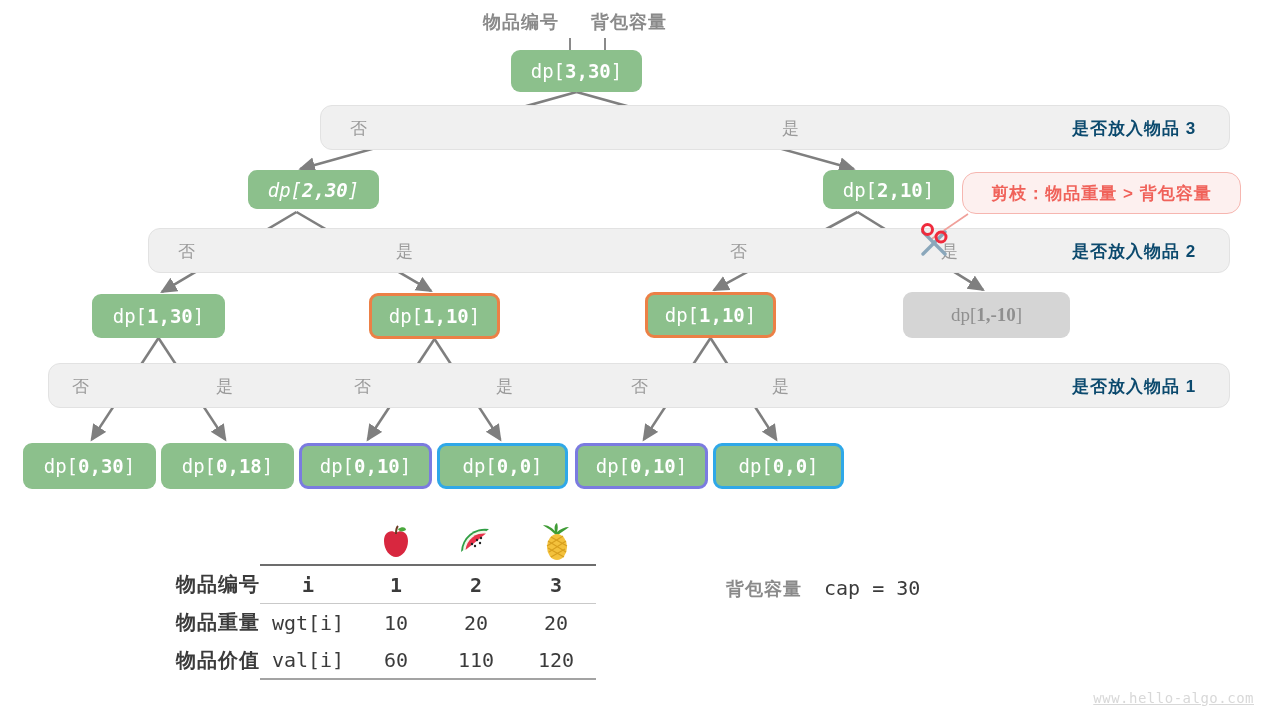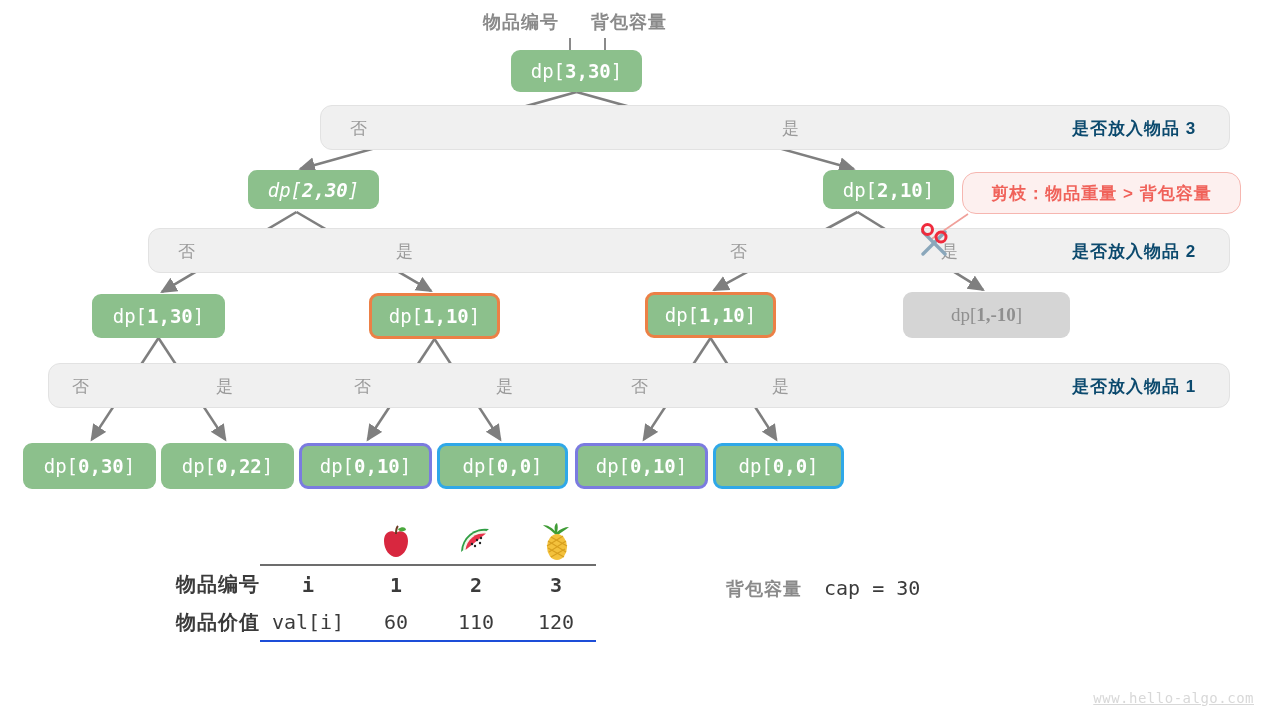--- a/index.html
+++ b/index.html
@@ -66,21 +66,21 @@
     font-family:"Liberation Sans","DejaVu Sans",sans-serif;
     font-weight:bold;color:#8a8a8a;font-size:18px;
     text-align:left;padding-right:18px;letter-spacing:1px;white-space:nowrap;
   }
   td.col0{width:96px;text-align:center;}
   td.colv{width:80px;}
   tr.hdr td{font-weight:bold;}
   tr.icons td{height:44px;}
   .rule-top td{border-top:2px solid #6d6d6d;}
   .rule-mid td{border-top:1.5px solid #c9c9c9;}
-  .rule-bot td{border-bottom:2px solid #1d4ed8;}
+  .rule-bot td{border-bottom:2px solid #a3a3a3;}
   .rule-top td.rowhead,.rule-mid td.rowhead,.rule-bot td.rowhead{border:none;}
   .fruit{font-size:0;line-height:0;}
 
   .cap-note{
     position:absolute;left:726px;top:576px;white-space:nowrap;
   }
   .cap-note .cn-label{
     font-weight:bold;color:#8a8a8a;font-size:18px;letter-spacing:1px;
   }
   .cap-note .cn-val{
@@ -170,21 +170,21 @@
       <div class="node bd-orange" style="left: 645px; top: 292px; width: 131px; height: 46px;">
         <span>dp[<b>1,10</b>]</span>
       </div>
       <div class="node gray" style="left: 903px; top: 292px; width: 167px; height: 46px; font-family: Liberation Serif, serif;">
         <span>dp[<b>1,-10</b>]</span>
       </div>
       <div class="node" style="left: 23px; top: 443px; width: 133px; height: 46px;">
         <span>dp[<b>0,30</b>]</span>
       </div>
       <div class="node" style="left: 161px; top: 443px; width: 133px; height: 46px;">
-        <span>dp[<b>0,22</b>]</span>
+        <span>dp[<b>0,18</b>]</span>
       </div>
       <div class="node bd-purple" style="left: 299px; top: 443px; width: 133px; height: 46px;">
         <span>dp[<b>0,10</b>]</span>
       </div>
       <div class="node bd-blue" style="left: 437px; top: 443px; width: 131px; height: 46px;">
         <span>dp[<b>0,0</b>]</span>
       </div>
       <div class="node bd-purple" style="left: 575px; top: 443px; width: 133px; height: 46px;">
         <span>dp[<b>0,10</b>]</span>
       </div>
@@ -245,20 +245,27 @@
           </svg>
         </td>
       </tr>
       <tr class="hdr rule-top">
         <td class="rowhead">物品编号</td>
         <td class="col0">i</td>
         <td class="colv">1</td>
         <td class="colv">2</td>
         <td class="colv">3</td>
       </tr>
+      <tr class="rule-mid">
+        <td class="rowhead">物品重量</td>
+        <td class="col0">wgt[i]</td>
+        <td class="colv">10</td>
+        <td class="colv">20</td>
+        <td class="colv">20</td>
+      </tr>
       <tr class="rule-bot">
         <td class="rowhead">物品价值</td>
         <td class="col0">val[i]</td>
         <td class="colv">60</td>
         <td class="colv">110</td>
         <td class="colv">120</td>
       </tr>
     </tbody>
       </table>
   </div>

